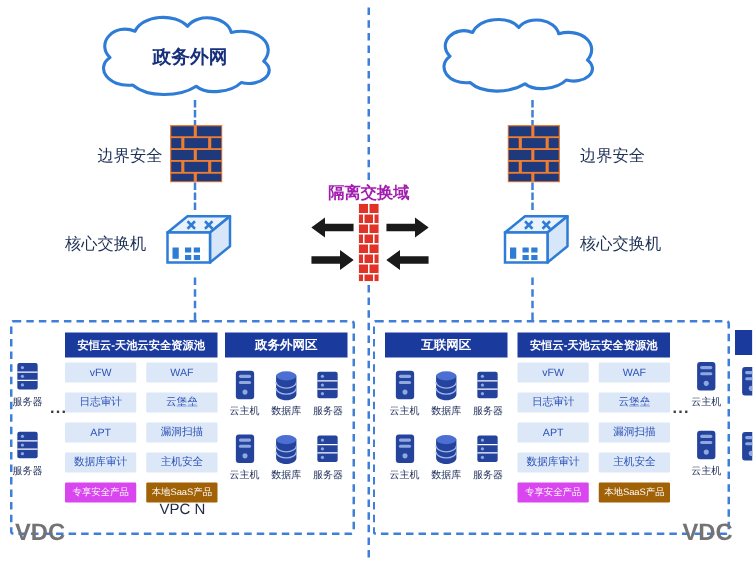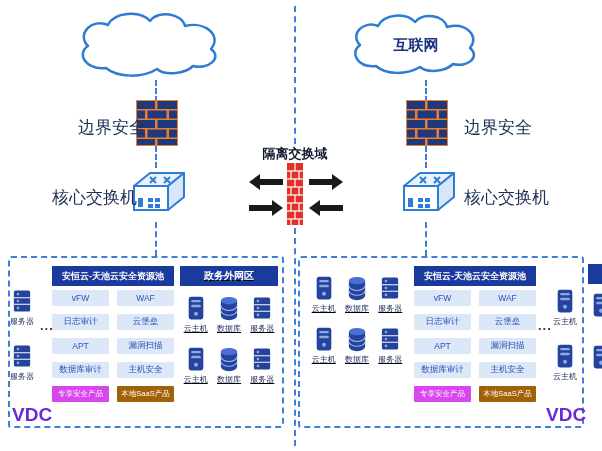--- a/index.html
+++ b/index.html
@@ -3,43 +3,43 @@
 <meta charset="utf-8">
 <style>
   * { margin:0; padding:0; box-sizing:border-box; }
   body { background:#fff; }
   .canvas {
     position:relative; width:602px; height:451px; background:#ffffff;
     overflow:hidden; font-family:"Liberation Sans","DejaVu Sans",sans-serif;
   }
   .abs { position:absolute; }
   .dash-v { position:absolute; width:0; border-left:2px dashed #3F7FD8; }
-  .side-label { position:absolute; font-size:17px; color:#1C2F55; white-space:nowrap; }
+  .side-label { position:absolute; font-size:13px; color:#1C2F55; white-space:nowrap; }
   .cloud-text { position:absolute; text-align:center; font-weight:bold; color:#16307C; font-size:15px; }
-  .iso-label { position:absolute; width:100px; text-align:center; color:#0f172a; font-weight:bold; font-size:13px; }
+  .iso-label { position:absolute; width:100px; text-align:center; color:#a21caf; font-weight:bold; font-size:13px; }
   .vpc { position:absolute; border:2px dashed #3F7FD8; border-radius:3px; background:#fff; overflow:hidden; }
   .hdr { background:#1B3A9E; color:#fff; font-weight:bold; height:20px;
          display:flex; align-items:center; justify-content:center; white-space:nowrap; }
   .pool { position:absolute; width:122px; }
   .pool .hdr { font-size:9px; }
   .pool-grid { display:grid; grid-template-columns:1fr 1fr; gap:8px; margin-top:4px; }
   .item { background:#DCE7F7; color:#2B52B8; font-size:8.5px; height:16px; border-radius:1px;
           display:flex; align-items:center; justify-content:center; white-space:nowrap; }
   .prod1 { background:#d946ef; color:#fff; font-size:7.5px; }
   .prod2 { background:#a16207; color:#fff; font-size:7.5px; }
-  .zone { position:absolute; width:98px;text-decoration:underline; }
+  .zone { position:absolute; width:98px; }
   .zone .hdr { font-size:10px; }
   .srv-grid { display:grid; grid-template-columns:repeat(3,1fr); row-gap:12px; column-gap:2px; margin-top:9px; }
   .srv { display:flex; flex-direction:column; align-items:center; gap:2px; }
   .srv svg { width:22px; height:26px; }
   .srv-label { font-size:8px; color:#22305C; white-space:nowrap; }
   .pcol { position:absolute; display:flex; flex-direction:column; gap:16px; align-items:center; }
   .caption { position:absolute; left:0; right:0; text-align:center; font-size:12px; color:#1F2A44; }
   .dots { position:absolute; font-weight:bold; color:#3A3A3A; font-size:13px; letter-spacing:1px; }
-  .vdc { position:absolute; font-size:19px; font-weight:bold; color:#6d28d9; z-index:6; }
+  .vdc { position:absolute; font-size:19px; font-weight:bold; color:#737373; z-index:6;margin-top:12px; }
   .frag-hdr { position:absolute; background:#1B3A9E; }
   .hidden-defs { position:absolute; width:0; height:0; overflow:hidden; }
 </style>
 </head>
 <body>
 
 <svg class="hidden-defs" aria-hidden="true">
   <defs>
     <symbol id="sym-db" viewBox="0 0 26 32">
       <path d="M3 7v18c0 3.3 4.5 6 10 6s10-2.7 10-6V7" fill="#24439C"></path>
@@ -61,25 +61,25 @@
       <circle cx="8" cy="24.5" r="1.6" fill="#8FA8E0"></circle>
     </symbol>
   </defs>
 </svg>
 
 <div class="canvas">
 
   <svg class="abs" style="left:66px;top:8px" width="172" height="74" viewBox="0 0 172 74">
     <path d="M40 60 C20 62 10 46 22 38 C10 26 26 10 42 17 C48 4 74 2 84 13 C92 2 116 5 119 18 C140 13 156 28 145 41 C157 50 142 62 127 58 C119 66 99 68 91 61 C77 70 52 70 40 60 Z" fill="#fff" stroke="#2E7CD6" stroke-width="2.5" stroke-linejoin="round"></path>
   </svg>
+  <div class="cloud-text" style="left:66px;top:36px;width:172px">政务外网</div>
 
   <svg class="abs" style="left:340px;top:10px" width="152" height="70" viewBox="0 0 152 70">
     <path d="M36 56 C18 58 9 43 20 35 C9 24 24 10 38 16 C44 4 66 2 75 12 C83 2 104 5 107 17 C126 12 140 26 130 38 C141 47 127 58 113 54 C105 62 87 63 80 57 C67 65 46 65 36 56 Z" fill="#fff" stroke="#2E7CD6" stroke-width="2.5" stroke-linejoin="round"></path>
   </svg>
-  <div class="cloud-text" style="left:340px;top:36px;width:152px">互联网</div>
 
   <div class="dash-v" style="left:155px;top:80px;height:22px"></div>
   <div class="dash-v" style="left:155px;top:146px;height:22px"></div>
   <div class="dash-v" style="left:155px;top:222px;height:34px"></div>
   <div class="dash-v" style="left:425px;top:80px;height:22px"></div>
   <div class="dash-v" style="left:425px;top:146px;height:22px"></div>
   <div class="dash-v" style="left:425px;top:222px;height:34px"></div>
   <div class="dash-v" style="left:294px;top:6px;height:138px"></div>
   <div class="dash-v" style="left:294px;top:228px;height:218px"></div>
 
@@ -247,24 +247,26 @@
         </div>
         <div class="srv">
           <svg>
               <use href="#sym-server"></use>
             </svg>
           <div class="srv-label">服务器</div>
         </div>
       </div>
     </div>
 
+    <div class="caption" style="top:142px">VPC N</div>
   </div>
 
   <div class="vpc" style="left:298px;top:256px;width:286px;height:172px">
     <div class="zone" style="left:8px;top:8px">
+      <div class="hdr">互联网区</div>
       <div class="srv-grid">
         <div class="srv">
           <svg>
               <use href="#sym-host"></use>
             </svg>
           <div class="srv-label">云主机</div>
         </div>
         <div class="srv">
           <svg>
               <use href="#sym-db"></use>

